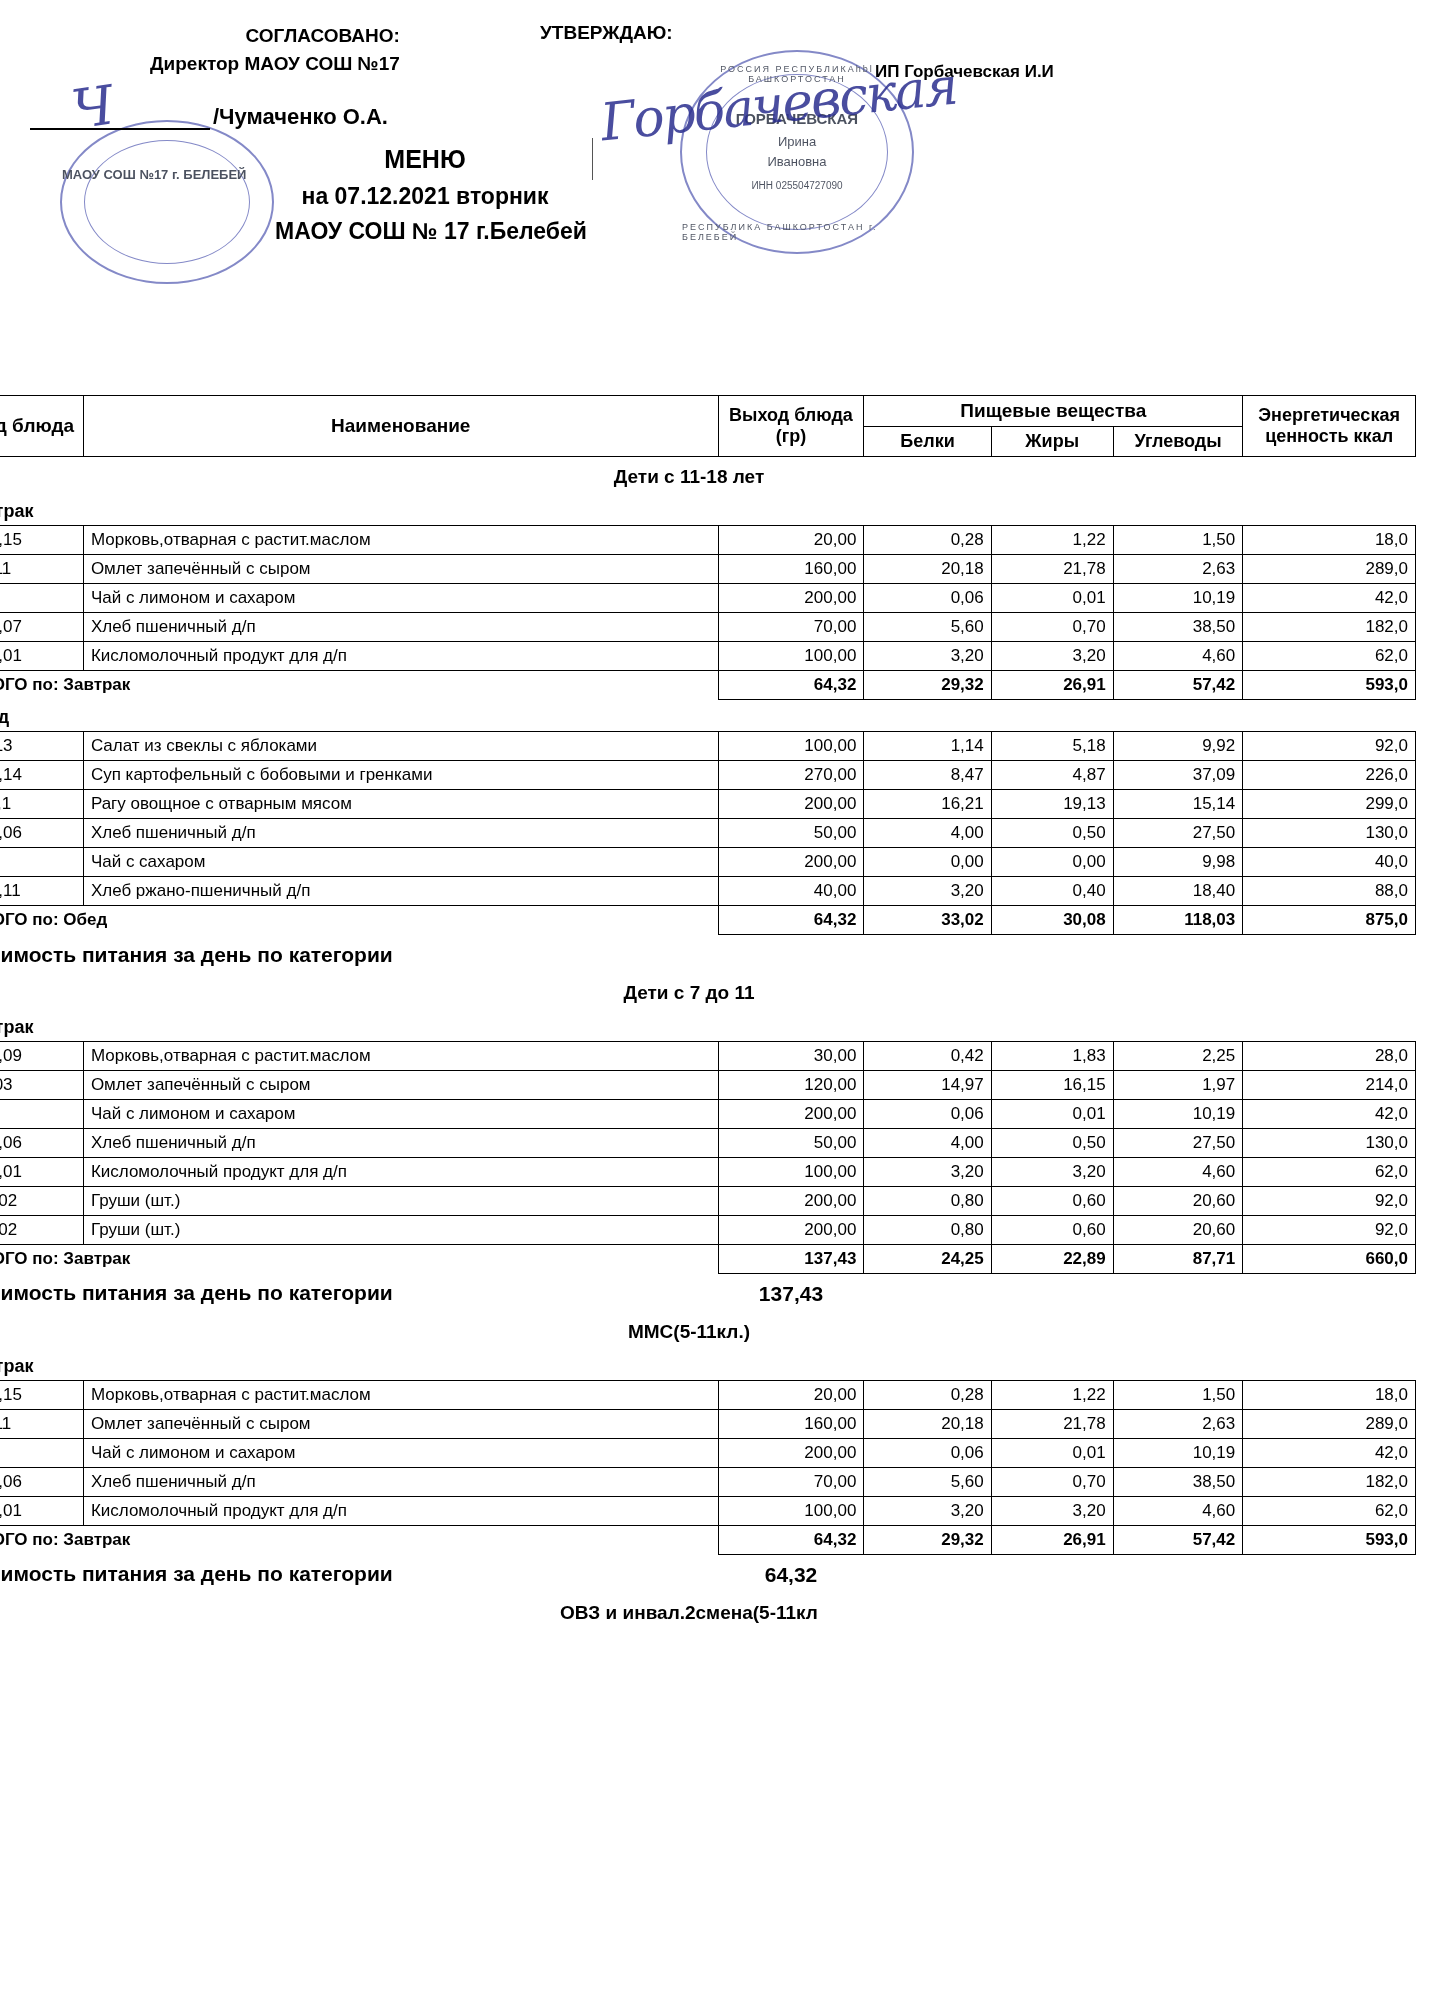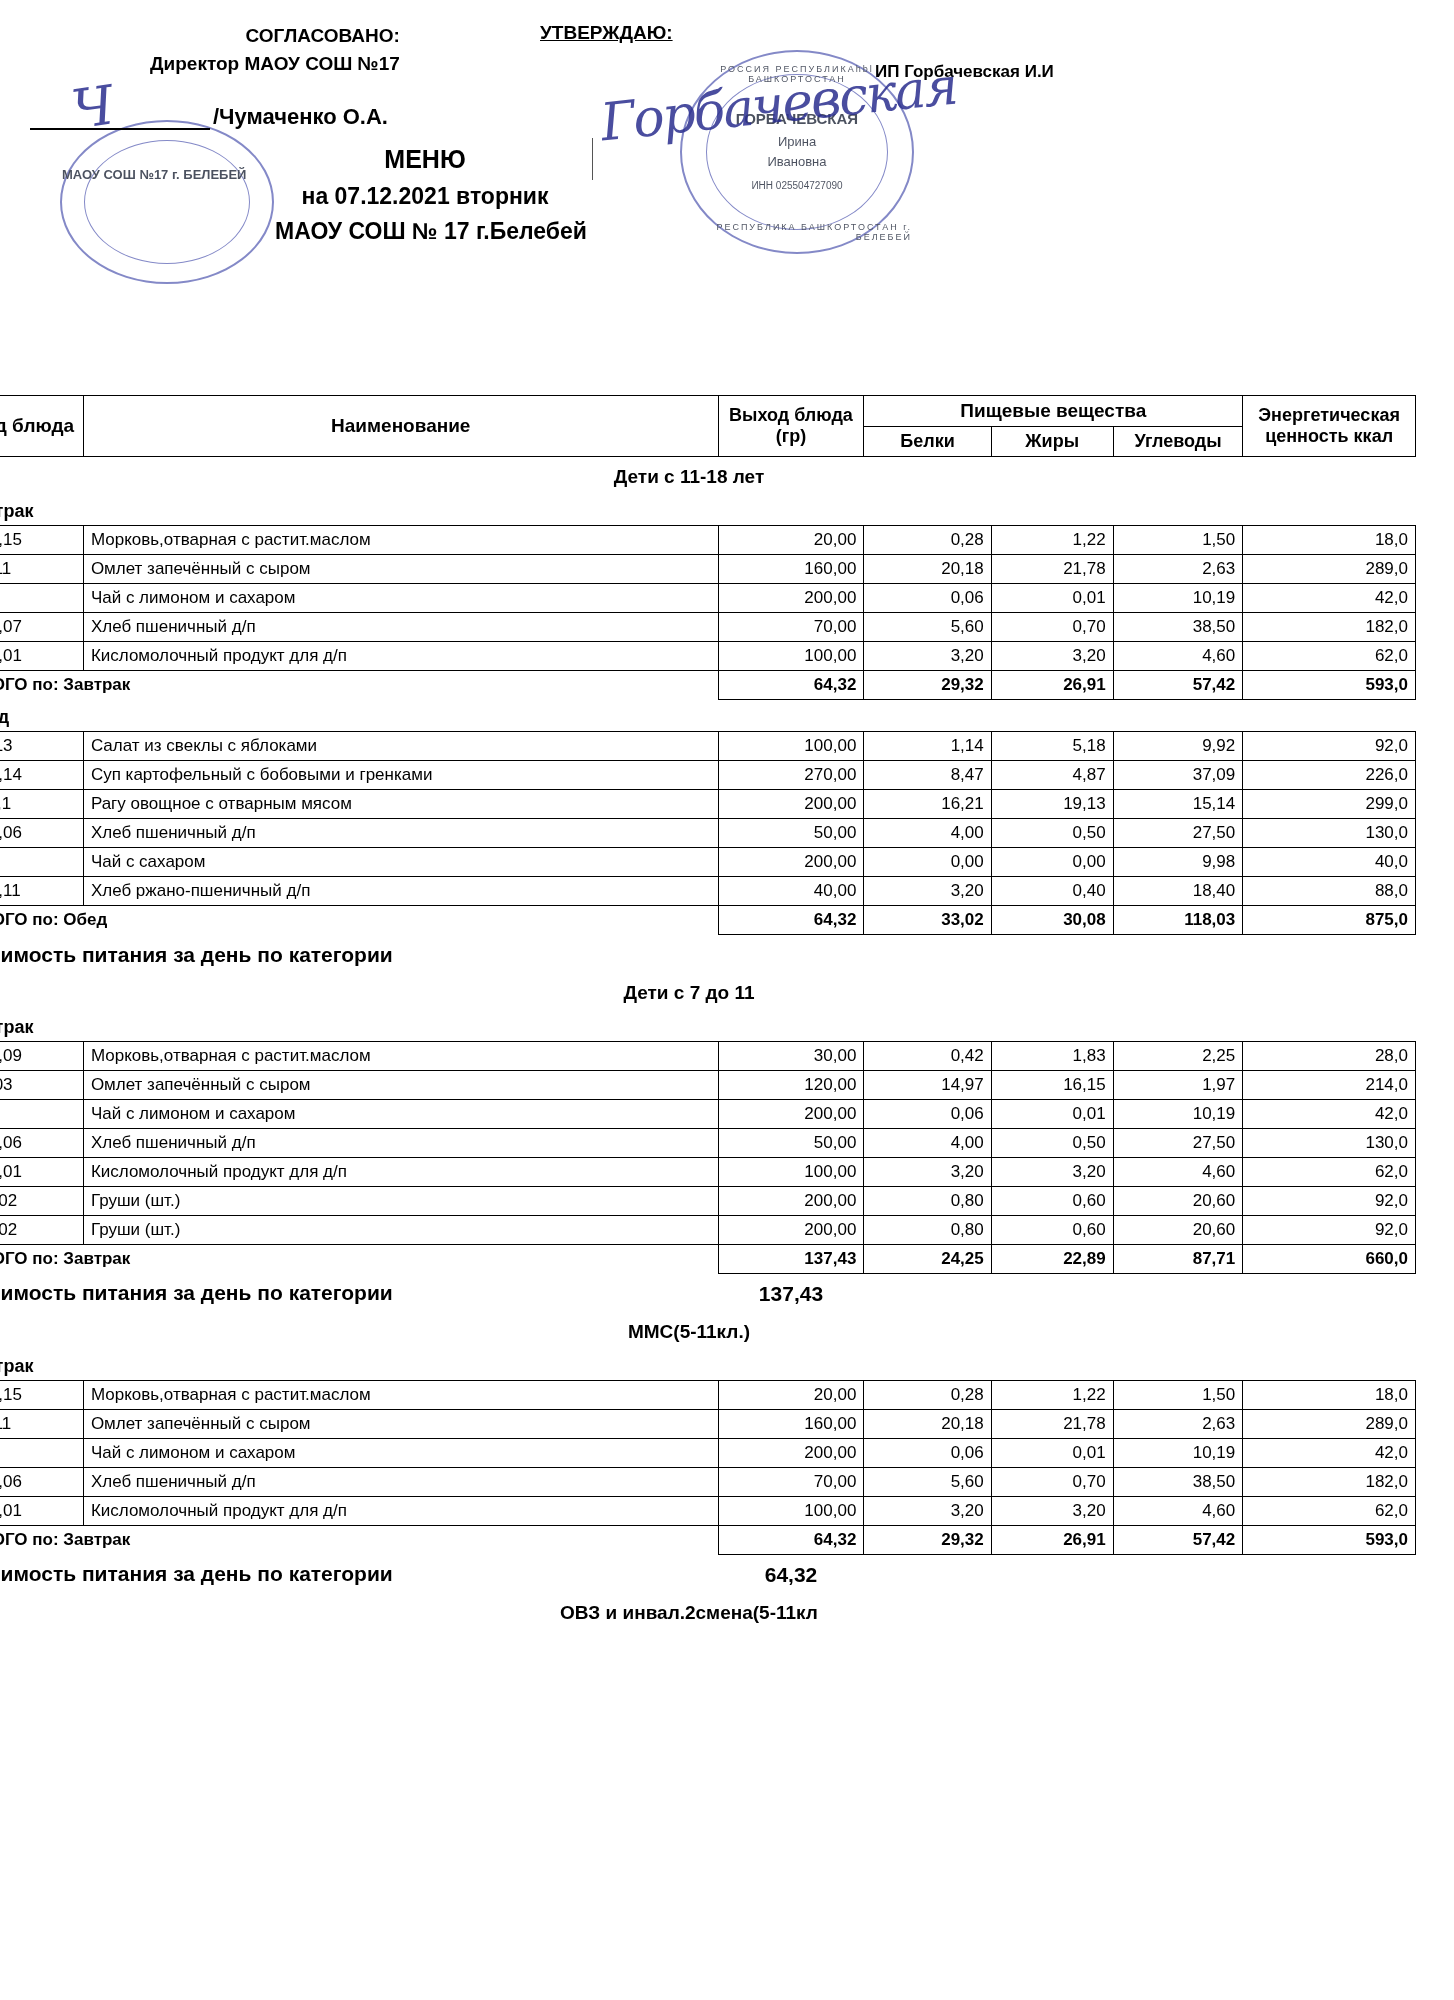--- a/index.html
+++ b/index.html
@@ -9,21 +9,21 @@
     font-family:"Liberation Sans", sans-serif;
     color:#000;
     position:relative;
     overflow:hidden;
   }
   .page{position:relative;width:1454px;height:2000px;}
 
   
   .hdr{position:relative;height:300px;}
   .approve-left{position:absolute;left:150px;top:22px;font-size:19px;font-weight:bold;line-height:1.45;text-align:right;}
-  .approve-right{position:absolute;left:540px;top:22px;font-size:19px;font-weight:bold;text-decoration:underline;}
+  .approve-right{position:absolute;left:540px;top:22px;font-size:19px;font-weight:bold;}
   .ip-name{position:absolute;left:875px;top:62px;font-size:17px;font-weight:bold;white-space:nowrap;}
   .sig-line{position:absolute;left:30px;top:128px;width:180px;border-bottom:2px solid #000;}
   .sig-name{position:absolute;left:213px;top:104px;font-size:22px;font-weight:bold;}
   .title-block{position:absolute;left:0;top:140px;width:850px;text-align:center;}
   .title-block .t1{font-size:25px;font-weight:bold;line-height:1.55;}
   .title-block .t2{font-size:23px;font-weight:bold;line-height:1.55;}
   .title-block .t3{font-size:23px;font-weight:bold;line-height:1.55;padding-left:12px;}
   .vline{position:absolute;left:592px;top:138px;height:42px;border-left:1px solid #555;}
 
   
@@ -37,21 +37,21 @@
   .stamp-left{left:60px;top:120px;width:210px;height:160px;border-radius:50%;}
   .stamp-left .inner{left:22px;top:18px;right:22px;bottom:18px;}
   .stamp-left .txt{position:absolute;left:0;right:0;top:44px;text-align:left;font-size:13px;font-weight:bold;line-height:1.35;}
   .stamp-right{left:680px;top:50px;width:230px;height:200px;}
   .stamp-right .inner{left:24px;top:22px;right:24px;bottom:22px;}
   .stamp-right .c1{position:absolute;left:0;right:0;top:58px;text-align:center;font-size:15px;font-weight:bold;}
   .stamp-right .c2{position:absolute;left:0;right:0;top:82px;text-align:center;font-size:13px;}
   .stamp-right .c3{position:absolute;left:0;right:0;top:102px;text-align:center;font-size:13px;}
   .stamp-right .c4{position:absolute;left:0;right:0;top:128px;text-align:center;font-size:10px;}
   .stamp-right .arc-top{position:absolute;left:0;right:0;top:12px;text-align:center;font-size:9px;letter-spacing:2px;}
-  .stamp-right .arc-bot{position:absolute;left:0;right:0;bottom:10px;text-align:right;font-size:9px;letter-spacing:2px;}
+  .stamp-right .arc-bot{position:absolute;left:0;right:0;bottom:10px;text-align:left;font-size:9px;letter-spacing:2px;}
 
   
   table{border-collapse:collapse;width:1454px;table-layout:fixed;position:absolute;left:-38px;top:395px;}
   col.c0{width:112px}
   col.c1{width:588px}
   col.c2{width:135px}
   col.c3{width:118px}
   col.c4{width:113px}
   col.c5{width:120px}
   col.c6{width:160px}

